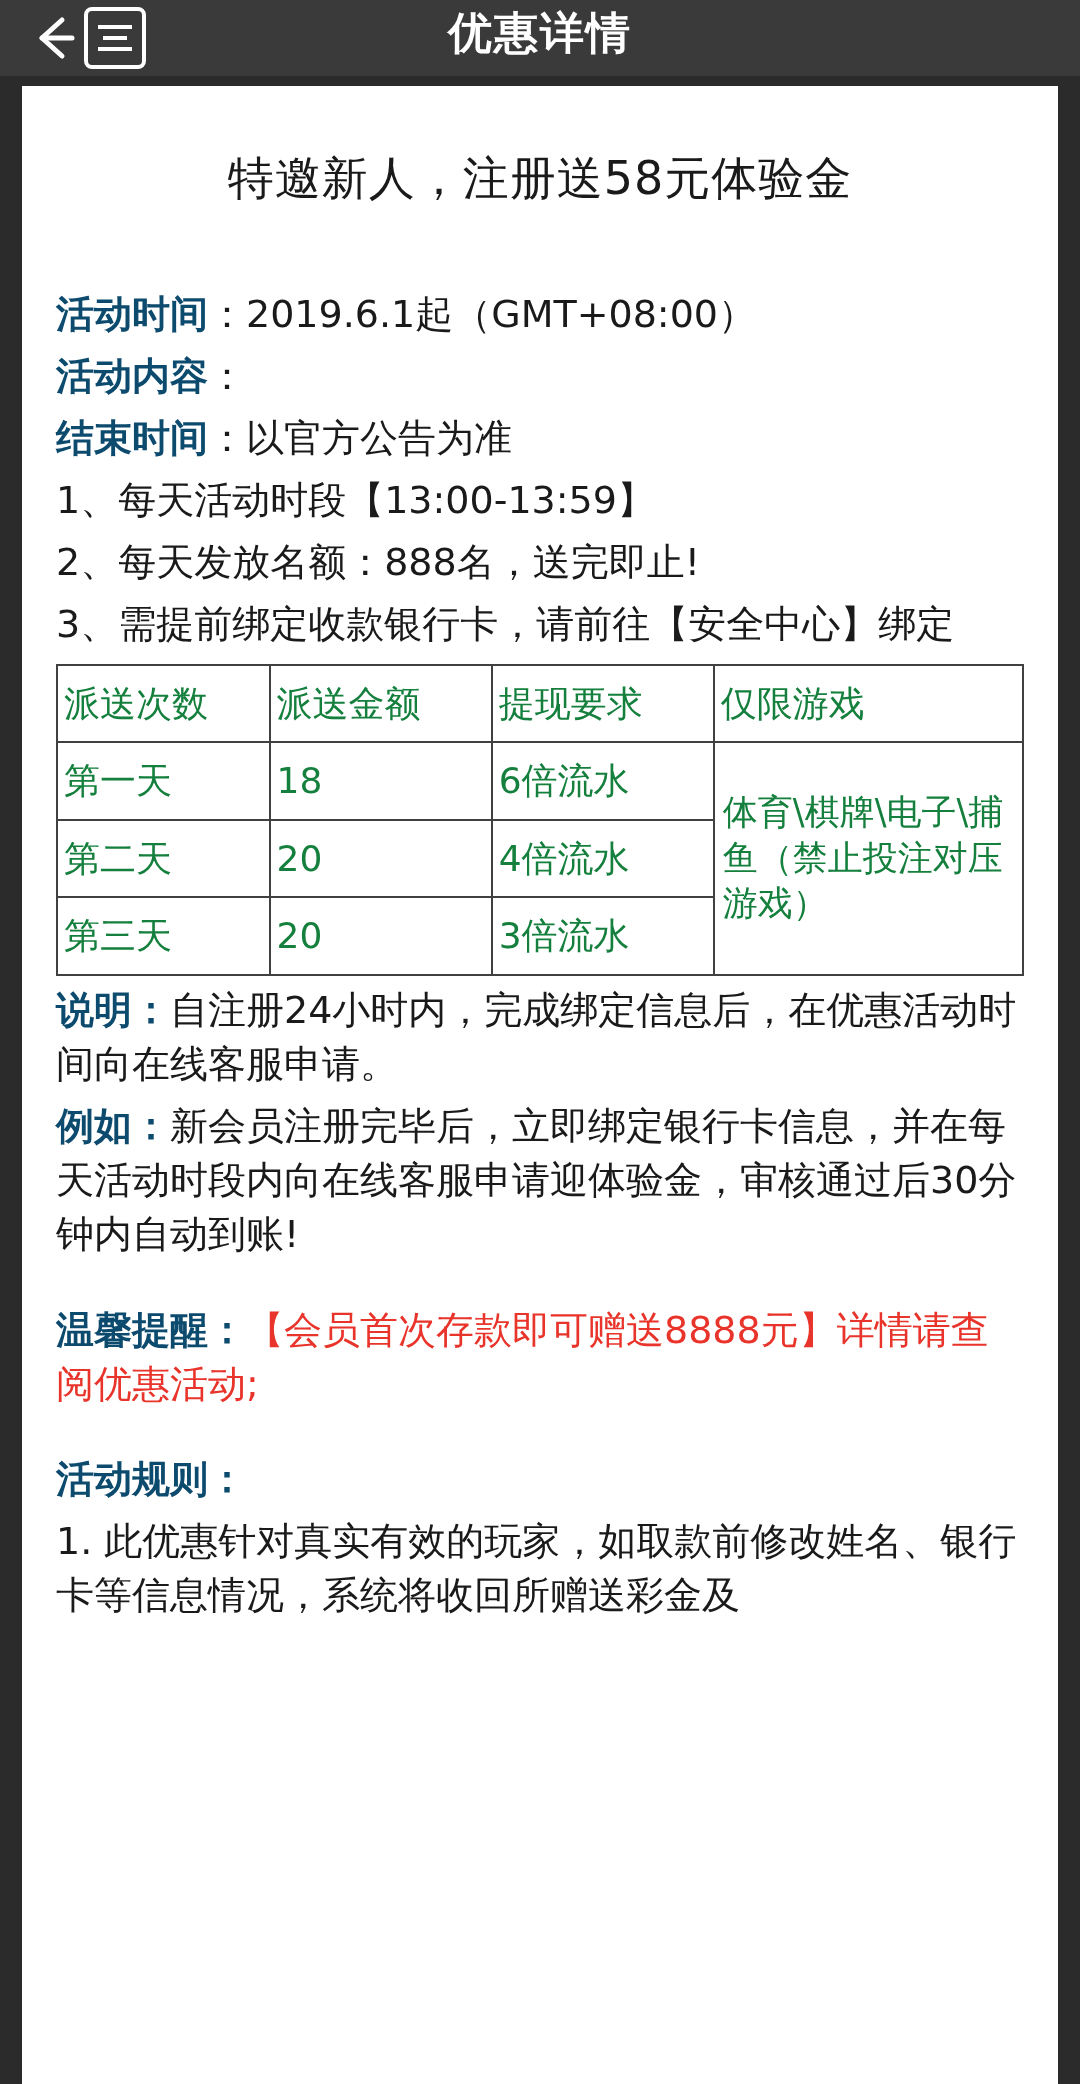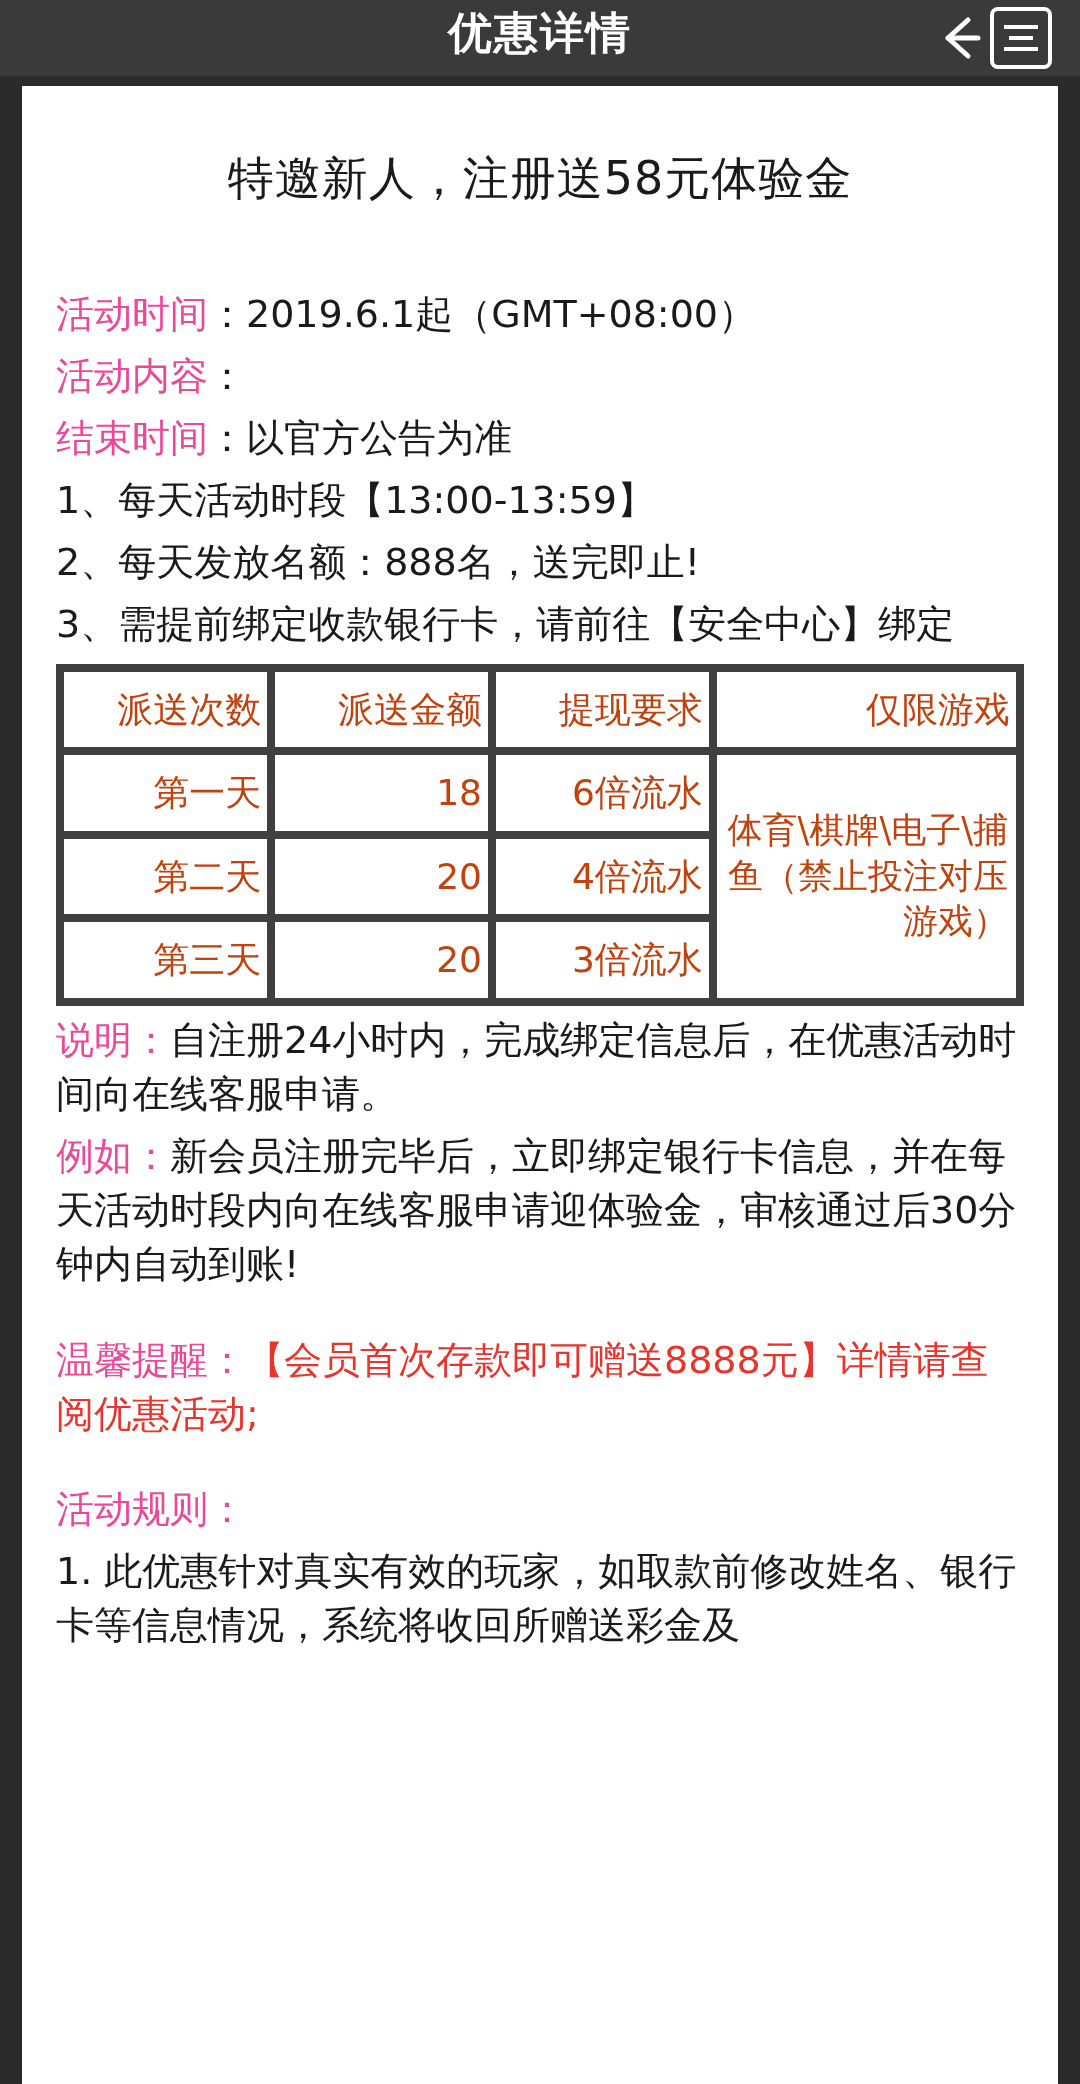--- a/index.html
+++ b/index.html
@@ -14,21 +14,21 @@
     overflow: hidden;
     position: relative;
   }
 
   
   .topbar {
     height: 76px;
     background: #3a3a3a;
     display: flex;
     align-items: center;
-    justify-content: flex-end;
+    justify-content: flex-start;
     padding: 0 28px;
     box-sizing: border-box;
   }
   .topbar-title {
     position: absolute;
     left: 0;
     right: 0;
     top: 4px;
     text-align: center;
     color: #ffffff;
@@ -88,36 +88,36 @@
     letter-spacing: 1px;
   }
 
   .line {
     font-size: 38px;
     color: #1a1a1a;
     line-height: 1.42;
     margin: 0 0 8px 0;
     word-break: break-all;
   }
-  .label-orange { color: #ec4899; font-weight: normal; text-align: right; }
+  .label-orange { color: #0c4a6e; font-weight: bold; text-align: right; }
   .text-red { color: #e8342a; }
   .spacer-md { height: 34px; }
 
   
   table.promo-table {
     border-collapse: collapse;
     width: 100%;
     margin: 12px 0 8px 0;
     table-layout: fixed;
   }
   table.promo-table td {
-    border: 8px solid #404040;
-    text-align: right;
+    border: 2px solid #404040;
+    text-align: left;
     font-size: 36px;
-    color: #c2410c;
+    color: #15803d;
     padding: 14px 6px;
     vertical-align: middle;
     line-height: 1.32;
   }
   table.promo-table td.games {
     font-size: 35px;
     line-height: 1.3;
     padding: 2px 8px;
   }
   col.c1 { width: 22%; }

